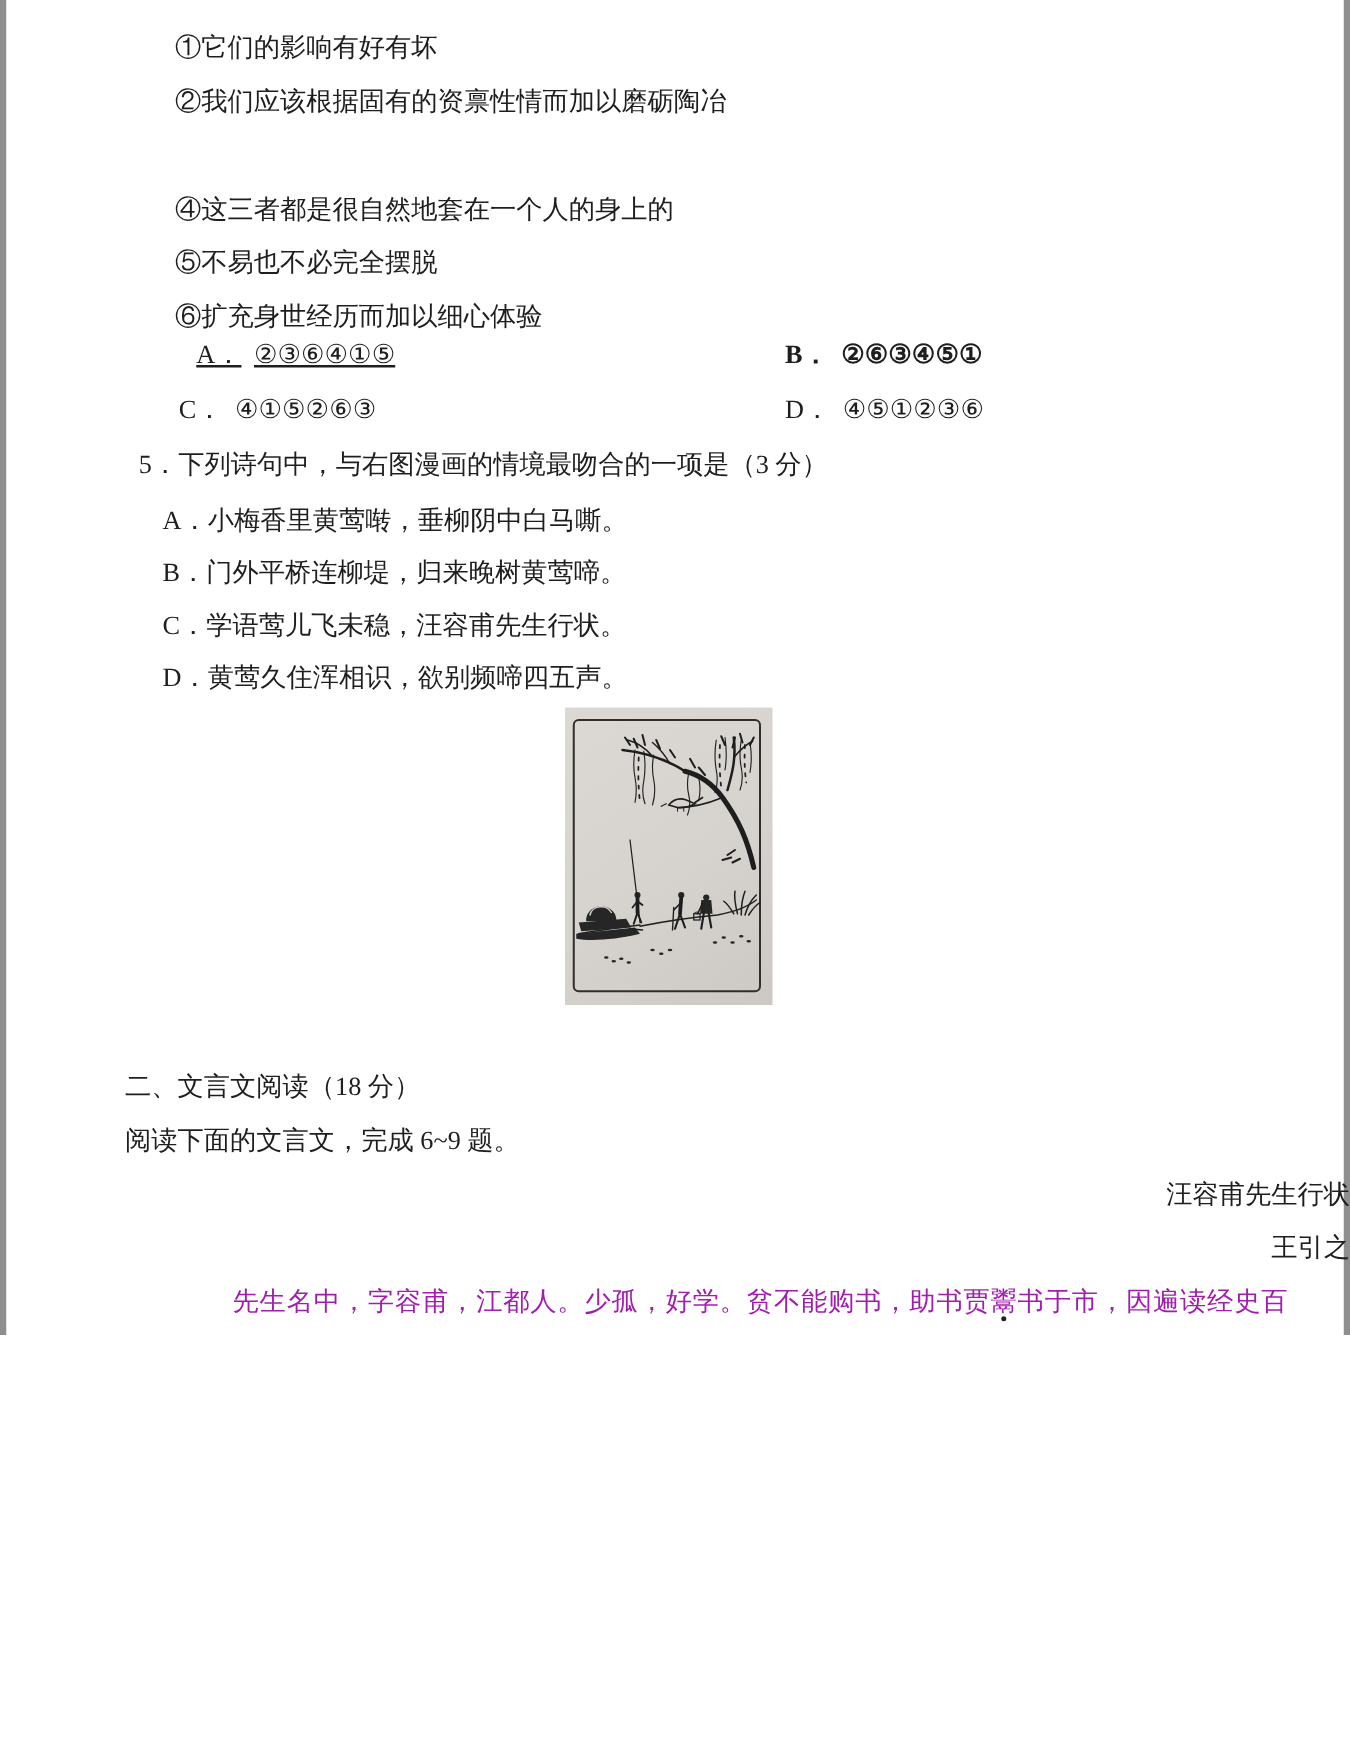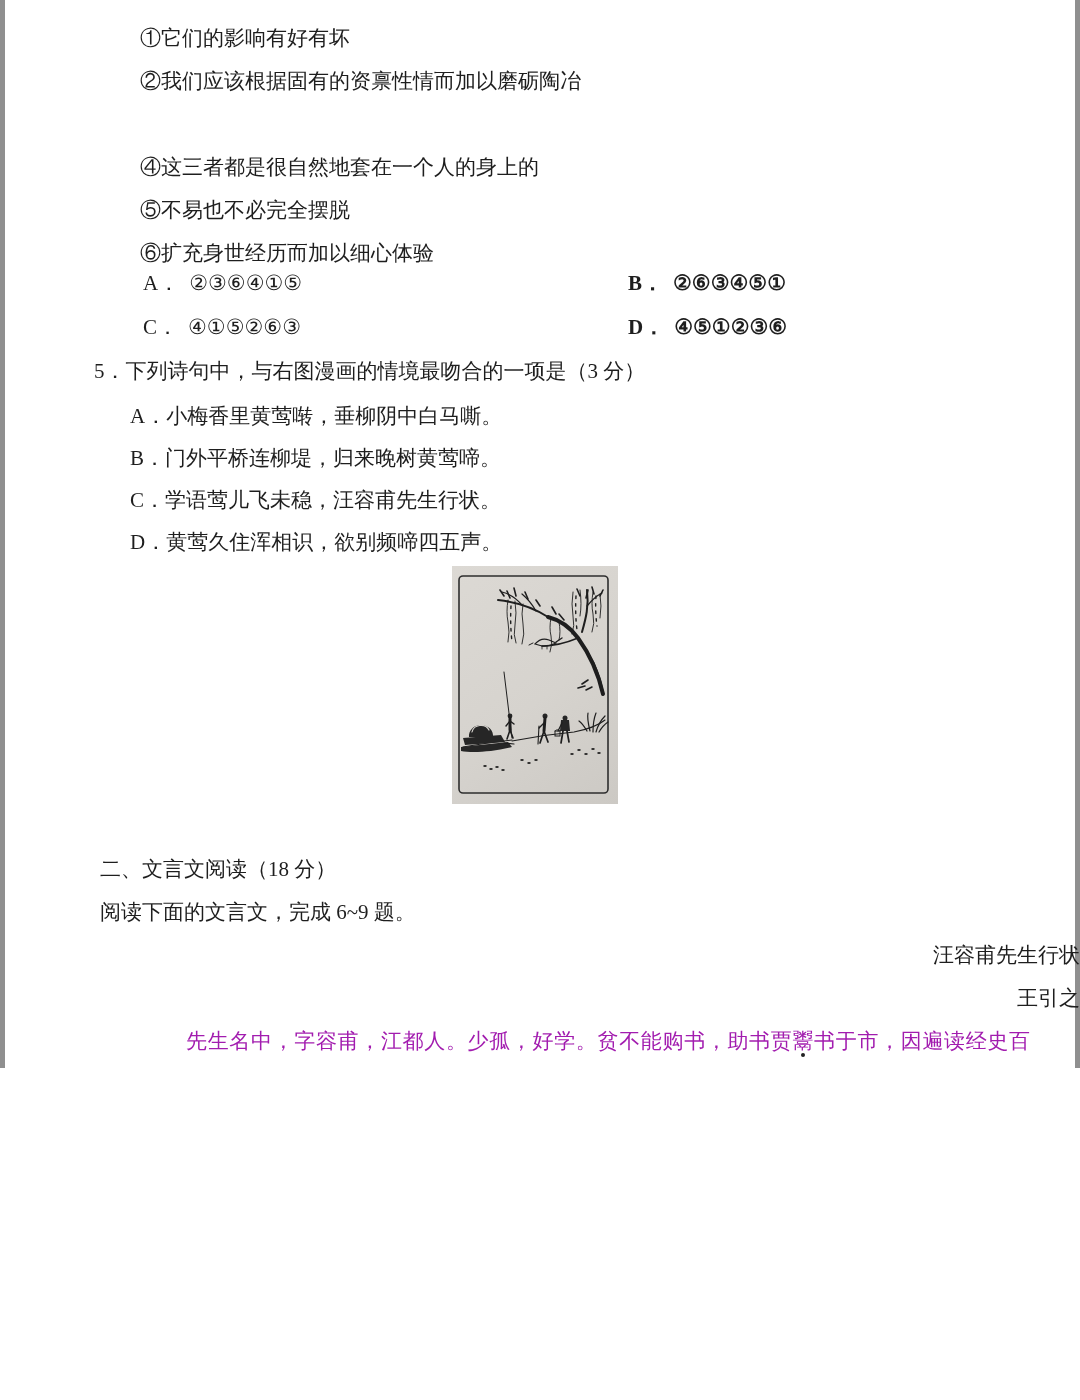--- a/index.html
+++ b/index.html
@@ -7,27 +7,27 @@
         font-family:"Liberation Serif","DejaVu Serif",serif;color:#1e1e1e;}
   .edge{position:absolute;background:#8f8f8f;}
   #edge-left{left:0;top:0;width:5px;height:1400px;}
   #edge-right{left:1075px;top:0;width:5px;height:1400px;}
   #edge-bottom{left:0;top:1395px;width:1080px;height:5px;}
   .t{position:absolute;font-size:21px;line-height:22px;white-space:nowrap;}
   .centered{left:0;width:1080px;text-align:right;}
   
   .sort-item{left:140px;}
   
-  .optA{left:143px;top:272px;}
+  .optA{left:157px;top:272px;text-decoration:underline;}
   .optB{left:628px;top:272px;font-weight:bold;}
   .optC{left:143px;top:316px;}
-  .optD{left:628px;top:316px;font-weight:bold;}
+  .optD{left:628px;top:316px;}
   .opt-label{margin-right:10px;}
   
-  #q5-stem{left:94px;top:360px;}
+  #q5-stem{left:111px;top:360px;}
   .q5opt{left:130px;}
   
   #cartoon{position:absolute;left:452px;top:566px;width:166px;height:238px;
            background:linear-gradient(145deg,#dcd9d4 0%,#d6d3ce 55%,#ccc9c4 100%);}
   
   #para-block{position:absolute;left:100px;top:1020px;width:886px;font-size:21px;
               line-height:42px;text-align:justify;color:#a21caf;margin-left:44px;}
   #para-block p{margin:0;text-indent:2em;}
   .uq{text-decoration:underline;text-underline-offset:6px;text-decoration-thickness:1px;}
   .emph{position:relative;}

